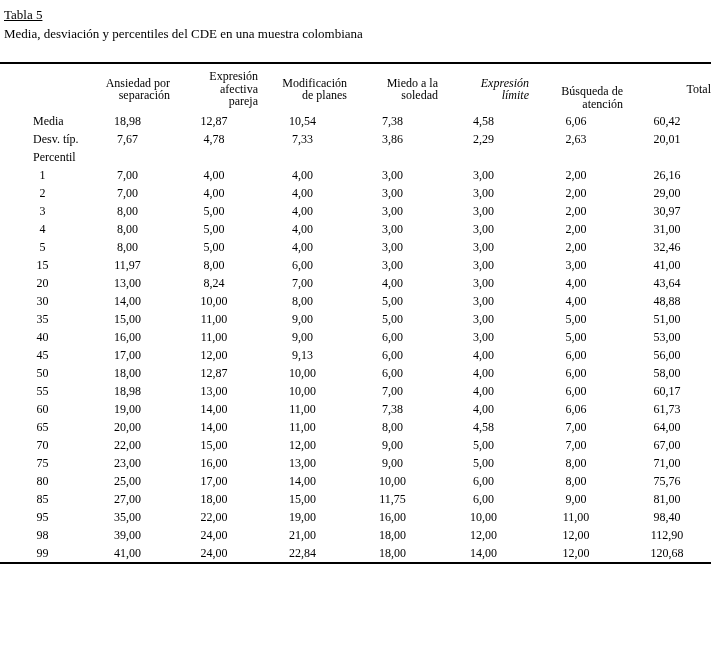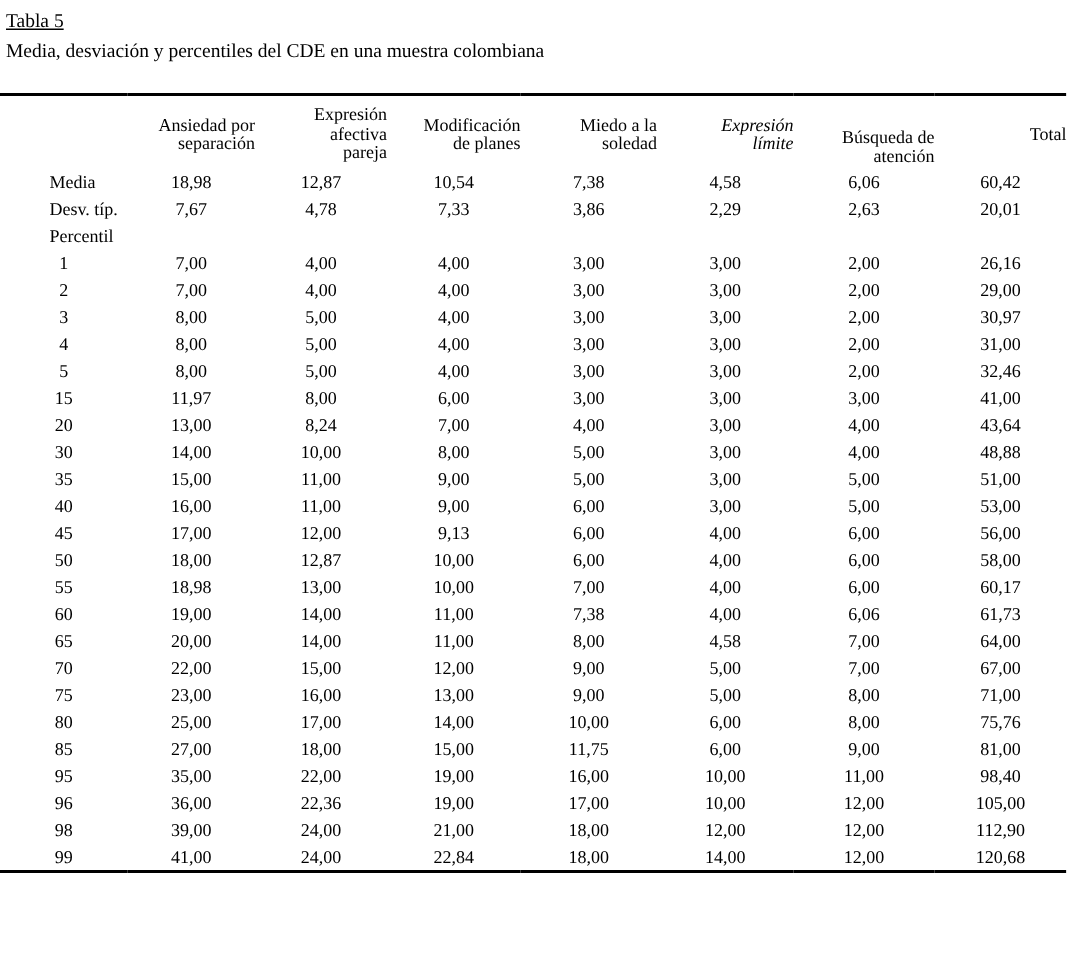--- a/index.html
+++ b/index.html
@@ -314,30 +314,20 @@
     <th class="row-label" scope="row">95</th>
   <td>35,00</td>
           <td>22,00</td>
           <td>19,00</td>
           <td>16,00</td>
           <td>10,00</td>
           <td>11,00</td>
           <td>98,40</td>
         </tr>
         <tr>
-    <th class="row-label" scope="row">96</th>
-  <td>36,00</td>
-          <td>22,36</td>
-          <td>19,00</td>
-          <td>17,00</td>
-          <td>10,00</td>
-          <td>12,00</td>
-          <td>105,00</td>
-        </tr>
-        <tr>
     <th class="row-label" scope="row">98</th>
   <td>39,00</td>
           <td>24,00</td>
           <td>21,00</td>
           <td>18,00</td>
           <td>12,00</td>
           <td>12,00</td>
           <td>112,90</td>
         </tr>
         <tr>

